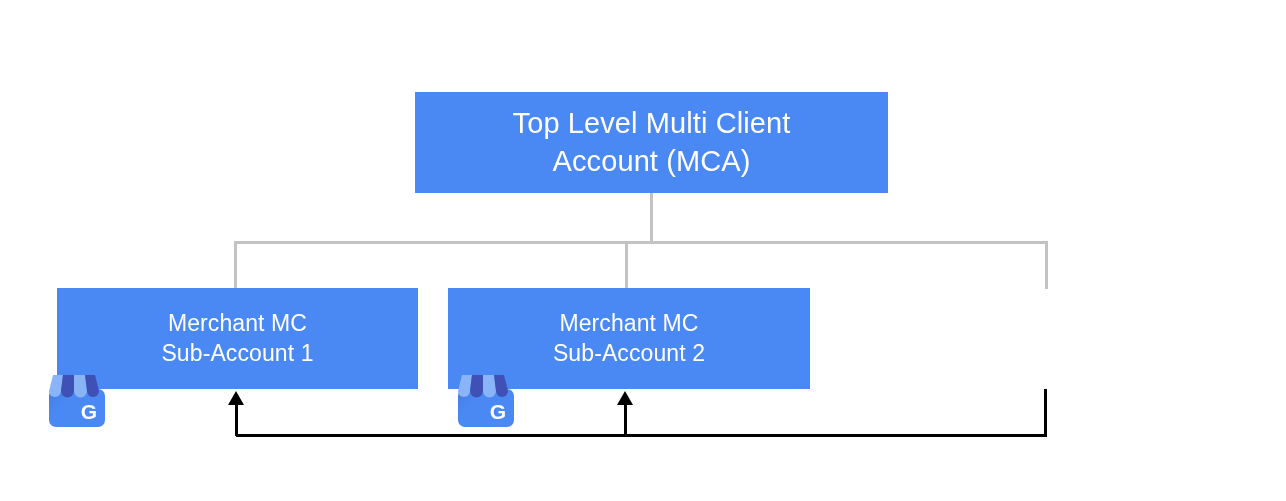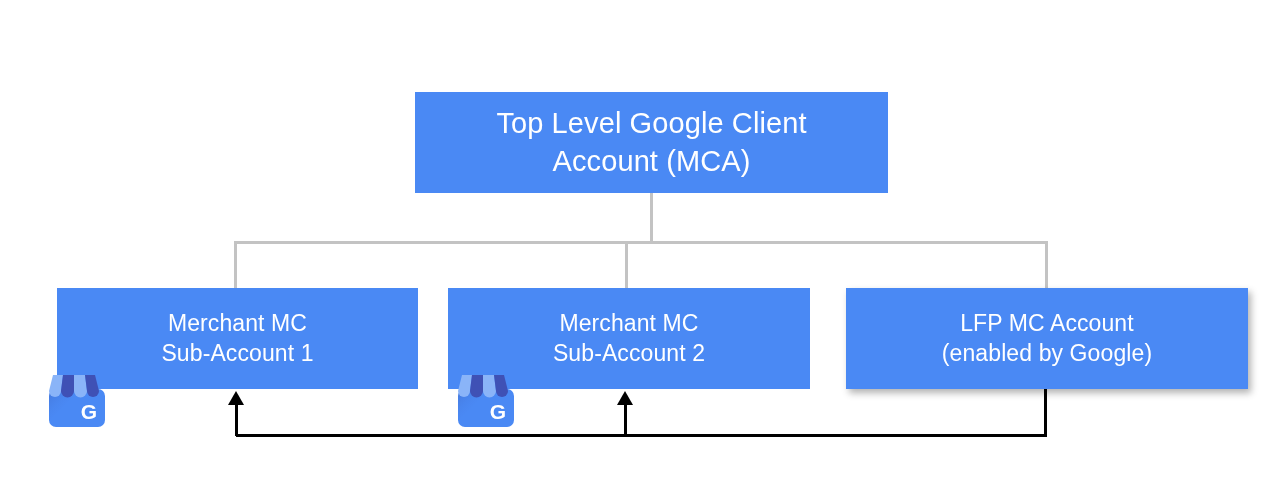--- a/index.html
+++ b/index.html
@@ -119,38 +119,34 @@
   <div class="connector" id="conn-branch-r"></div>
 
   <div class="flowline" id="flow-riser-r"></div>
   <div class="flowline" id="flow-base"></div>
   <div class="flowline" id="flow-riser-1"></div>
   <div class="flowline" id="flow-riser-2"></div>
   <div class="arrowhead" id="arrowhead-1"></div>
   <div class="arrowhead" id="arrowhead-2"></div>
 
   <div class="node" id="node-mca">
-    <span class="node-text">Top Level Google Client
+    <span class="node-text">Top Level Multi Client
 Account (MCA)</span>
   </div>
 
   <div class="node" id="node-sub1">
     <span class="node-text">Merchant MC
 Sub-Account 1</span>
   </div>
 
   <div class="node" id="node-sub2">
     <span class="node-text">Merchant MC
 Sub-Account 2</span>
   </div>
 
-  <div class="node" id="node-lfp">
-    <span class="node-text">LFP MC Account
-(enabled by Google)</span>
-  </div>
 
   <svg class="gbp-icon" id="gbp-icon-1" viewBox="0 0 72 72">
     <defs>
       <clipPath id="clip-body-1">
           <rect x="8" y="26" width="56" height="38" rx="7"></rect>
         </clipPath>
       <linearGradient id="shade-1" x1="0" y1="0" x2="1" y2="1">
         <stop offset="0%" stop-color="#3f68c4" stop-opacity="0.55"></stop>
         <stop offset="60%" stop-color="#4a89f4" stop-opacity="0"></stop>
       </linearGradient>

